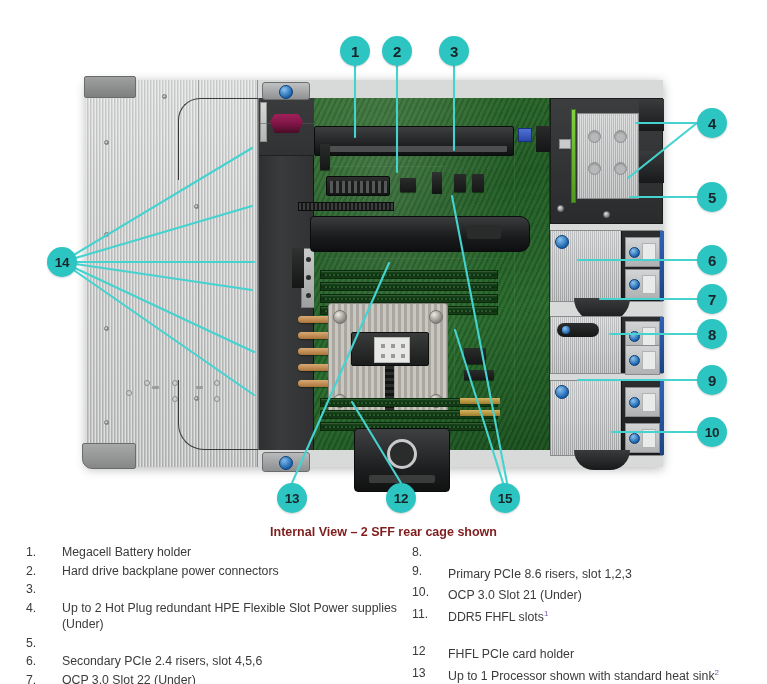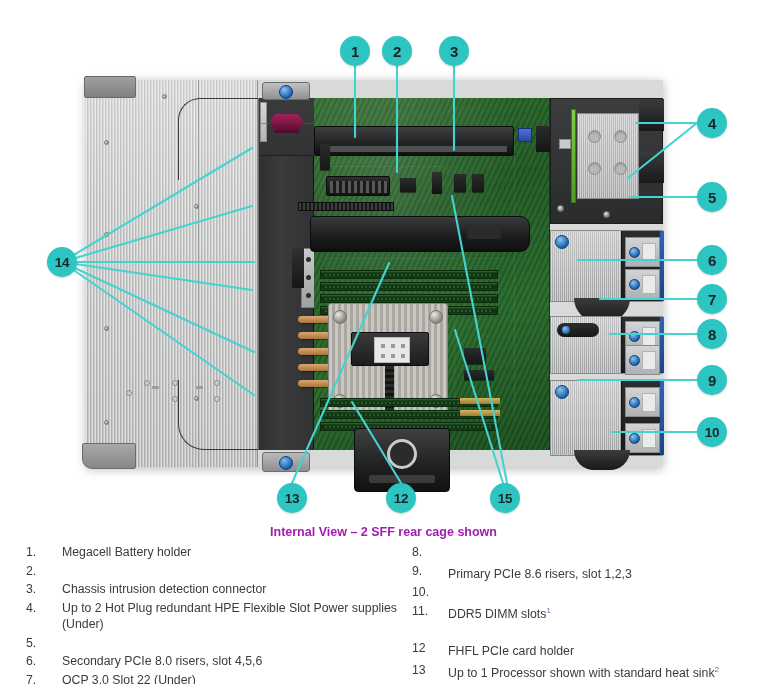--- a/index.html
+++ b/index.html
@@ -271,21 +271,21 @@
     display:flex; align-items:center; justify-content:center;
     letter-spacing:-.3px;
     box-shadow:0 1px 2px rgba(0,0,0,.18);
   }
   .bubble.wide { font-size:13.5px; }
 
   
   #legend { position:absolute; left:0; top:520px; width:767px; height:164px; }
   #legend-title {
     position:absolute; left:0; top:5px; width:767px; text-align:center;
-    font-size:12.5px; font-weight:bold; color:#a21caf;
+    font-size:12.5px; font-weight:bold; color:#7f1d1d;
     font-family:"Liberation Sans", sans-serif;
   }
   .col { position:absolute; top:24px; }
   #col-left  { left:26px;  width:400px; }
   #col-right { left:412px; width:350px; }
   .li { position:relative; display:flex; margin-bottom:2px; line-height:16.5px; }
   .li .num { width:36px; flex:0 0 36px; font-size:12.3px; color:#3b3b3b; }
   .li .txt { font-size:12.3px; color:#3b3b3b; }
   .li .txt sup { font-size:8px; color:#7a5ba8; vertical-align:super; }
   .spacer { height:16px; }
@@ -561,56 +561,57 @@
   <div id="legend">
     <div id="legend-title">Internal View – 2 SFF rear cage shown</div>
 
     <div class="col" id="col-left">
       <div class="li">
         <span class="num">1.</span>
         <span class="txt">Megacell Battery holder</span>
       </div>
       <div class="li">
         <span class="num">2.</span>
+        <span class="txt">Hard drive backplane power connectors</span>
       </div>
       <div class="li">
         <span class="num">3.</span>
-        <span class="txt">Chassis intrusion detection connector</span>
       </div>
       <div class="li">
         <span class="num">4.</span>
         <span class="txt">Up to 2 Hot Plug redundant HPE Flexible Slot Power supplies (Under)</span>
       </div>
       <div class="li">
         <span class="num">5.</span>
       </div>
       <div class="li">
         <span class="num">6.</span>
-        <span class="txt">Secondary PCIe 8.0 risers, slot 4,5,6</span>
+        <span class="txt">Secondary PCIe 2.4 risers, slot 4,5,6</span>
       </div>
       <div class="li">
         <span class="num">7.</span>
         <span class="txt">OCP 3.0 Slot 22 (Under)</span>
       </div>
     </div>
 
     <div class="col" id="col-right">
       <div class="li">
         <span class="num">8.</span>
       </div>
       <div class="li">
         <span class="num">9.</span>
         <span class="txt"><span>Primary PCIe 8.6 risers, slot 1,2,3</span><sup></sup></span>
       </div>
       <div class="li">
         <span class="num">10.</span>
+        <span class="txt"><span>OCP 3.0 Slot 21 (Under)</span><sup></sup></span>
       </div>
       <div class="li">
         <span class="num">11.</span>
-        <span class="txt"><span>DDR5 DIMM slots</span><sup>1</sup></span>
+        <span class="txt"><span>DDR5 FHFL slots</span><sup>1</sup></span>
       </div>
       <div class="spacer"></div>
       <div class="li">
         <span class="num">12</span>
         <span class="txt"><span>FHFL PCIe card holder</span><sup></sup></span>
       </div>
       <div class="li">
         <span class="num">13</span>
         <span class="txt"><span>Up to 1 Processor shown with standard heat sink</span><sup>2</sup></span>
       </div>

